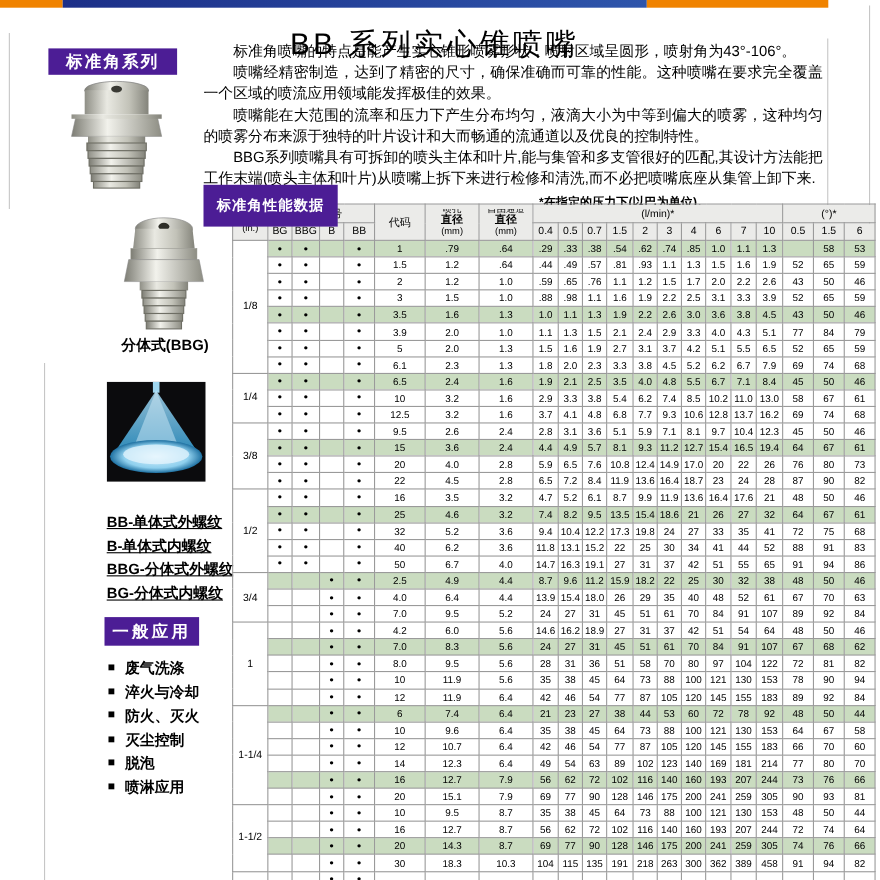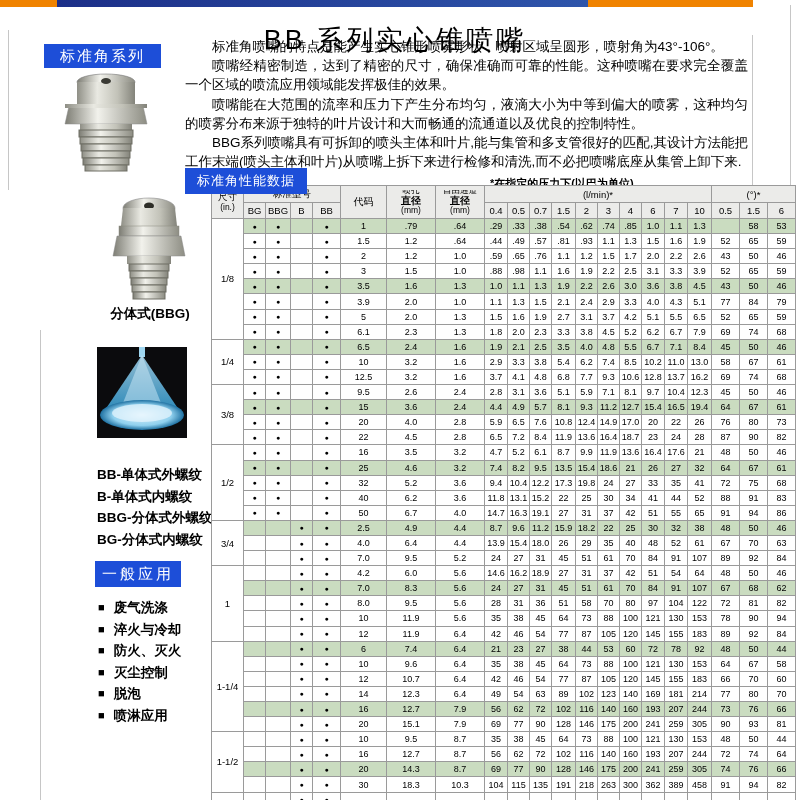--- a/index.html
+++ b/index.html
@@ -5,33 +5,33 @@
   html,body{margin:0;padding:0;}
   body{width:800px;height:800px;position:relative;overflow:hidden;background:#fff;
        font-family:"Liberation Sans","DejaVu Sans",sans-serif;color:#000;}
   .abs{position:absolute;}
   
   .bar{top:0;left:0;width:800px;height:7px;}
   .bar .seg{position:absolute;top:0;height:7px;}
   
   .title{top:22px;left:0;width:790px;text-align:center;font-size:27px;font-weight:normal;letter-spacing:3px;}
   
-  .bluelabel{background:#1d4ed8;color:#fff;font-weight:normal;display:flex;align-items:center;justify-content:center;}
+  .bluelabel{background:#4c1d95;color:#fff;font-weight:bold;display:flex;align-items:center;justify-content:center;}
   .series-label{left:44px;top:44px;width:117px;height:24px;font-size:15px;letter-spacing:2px;}
-  .perf-label{left:185px;top:168px;width:122px;height:26px;font-size:13px;letter-spacing:1px;z-index:5;}
+  .perf-label{left:185px;top:168px;width:122px;height:38px;font-size:13px;letter-spacing:1px;z-index:5;}
   .app-label{left:95px;top:561px;width:86px;height:26px;font-size:15px;letter-spacing:3px;}
   
   .paras{left:185px;top:37px;width:563px;font-size:13.5px;line-height:19.2px;font-weight:400;}
   .paras p{margin:0;text-indent:2em;text-align:justify;}
   
   .note{left:490px;top:176px;width:280px;font-size:11px;font-weight:600;}
   
   .photo{display:block;}
   .caption{left:95px;top:305px;width:110px;text-align:center;font-size:13.5px;font-weight:600;}
-  .threads{left:97px;top:464px;font-size:13.5px;line-height:21.5px;font-weight:600;}
+  .threads{left:97px;top:464px;font-size:13.5px;line-height:21.5px;font-weight:600;text-decoration:underline;}
   .apps{left:98px;top:597px;font-size:13.5px;line-height:21.5px;font-weight:600;}
   .apps .row{display:flex;align-items:center;}
   .apps .sq{font-size:11px;margin-right:9px;}
   .vline{width:1px;background:#c6c6c6;}
   
   .twrap{left:211px;top:185px;z-index:1;}
   table{border-collapse:collapse;table-layout:fixed;width:584px;border:1px solid #8f8f8f;}
   th,td{border:1px solid #9a9a9a;padding:0;text-align:center;overflow:hidden;white-space:nowrap;}
   thead th{background:#ebebe9;font-weight:normal;font-size:9.5px;}
   tr.h1{height:17px;} tr.h2{height:16px;margin-top:16px;}

